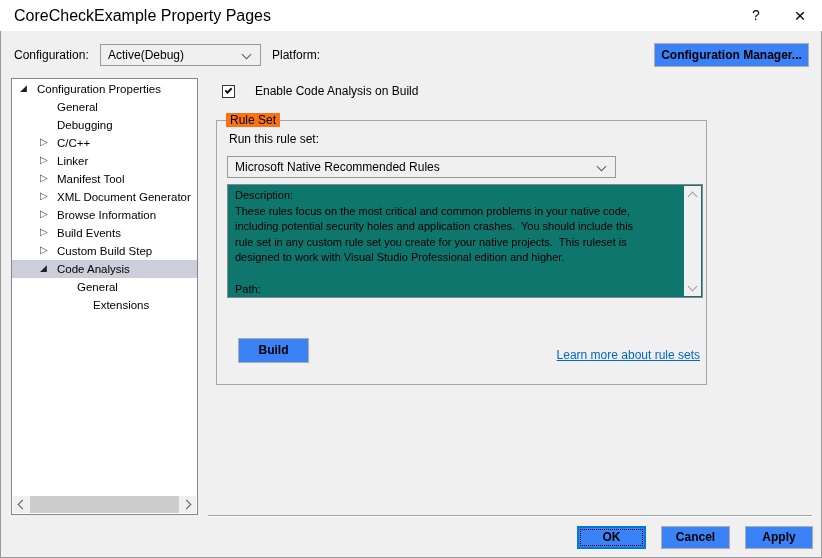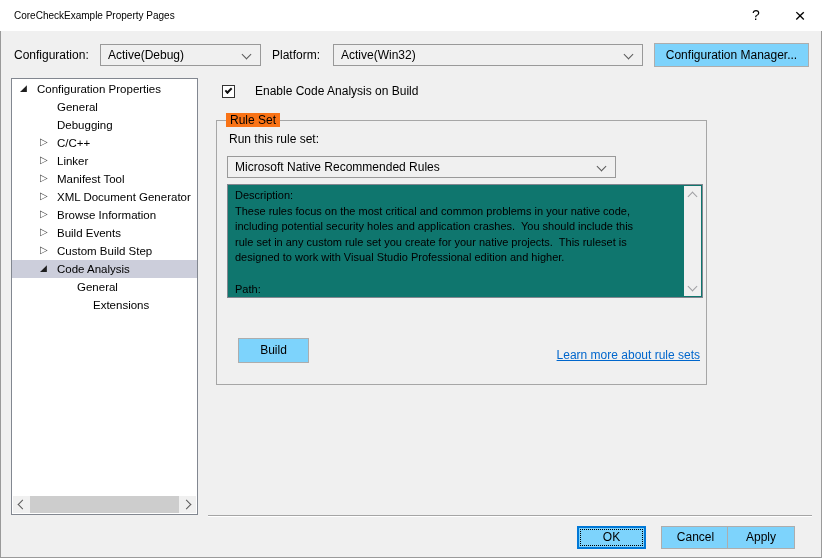--- a/index.html
+++ b/index.html
@@ -6,39 +6,39 @@
   html,body { width:822px; height:558px; }
   body {
     font-family:"Liberation Sans","DejaVu Sans",sans-serif;
     font-size:12px; color:#000; background:#f0f0f0;
   }
   .window { position:relative; width:822px; height:558px; background:#f0f0f0;
     box-shadow: inset 0 0 0 1px #9a9a9a; overflow:hidden; }
 
   
   .titlebar { position:absolute; left:0; top:0; width:822px; height:31px; background:#ffffff; }
-  .title { position:absolute; left:14px; top:0; line-height:31px; font-size:10px; }
+  .title { position:absolute; left:14px; top:0; line-height:31px; font-size:16px; }
   .tb-btn { position:absolute; top:0; height:31px; width:36px; text-align:center; line-height:31px; cursor:default; }
   .help-btn { right:48px; font-size:14px; }
   .close-btn { right:4px; font-size:19px; font-weight:400; }
 
   
   .field-label { position:absolute; top:44px; height:22px; line-height:22px; }
   .combo { position:absolute; height:22px; background:#f0f0f0; border:1px solid #999999; }
   .combo .combo-value { position:absolute; left:7px; top:0; line-height:20px; white-space:nowrap; }
   .chev { position:absolute; width:7px; height:7px;
     border-right:1.4px solid #5a5a5a; border-bottom:1.4px solid #5a5a5a; }
   .chev-down  { transform:rotate(45deg); }
   .chev-up    { transform:rotate(225deg); }
   .chev-left  { transform:rotate(135deg); }
   .chev-right { transform:rotate(-45deg); }
   .combo .chev { right:10px; top:6px; }
 
-  .btn { position:absolute; background:#7dd3fc; border:1px solid #adadad;
-    text-align:center; font-size:12px; cursor:default; }
+  .btn { position:absolute; background:#3b82f6; border:1px solid #adadad;
+    text-align:center; font-size:12px; cursor:default;font-weight:bold; }
   .btn-cfgmgr { left:654px; top:43px; width:155px; height:24px; line-height:22px; }
 
   
   .tree-panel { position:absolute; left:11px; top:78px; width:187px; height:437px;
     background:#ffffff; border:1px solid #828790; overflow:hidden; }
   .tree-items { position:absolute; left:0; top:1px; right:0; bottom:18px; overflow:hidden; }
   .tree-row { height:18px; line-height:18px; font-size:11.5px; white-space:nowrap; display:flex; align-items:center; }
   .tree-row.selected { background:var(--selection,#cccedb); }
   .tree-glyph { display:inline-block; width:17px; flex:0 0 17px; text-align:left; }
   .tree-glyph.expanded { font-size:9px;  color:#1e1e1e; transform:translateY(-1px); }
@@ -80,21 +80,21 @@
     text-decoration:underline; cursor:pointer; white-space:nowrap; }
 
   
   .separator { position:absolute; left:208px; top:515px; width:604px; height:2px;
     border-top:1px solid #a5a5a5; border-bottom:1px solid #ffffff; }
   .btn-footer { top:526px; height:23px; line-height:21px; }
   .btn-ok     { left:577px; width:69px; border:1px solid var(--accent,#0078d7);
     box-shadow: inset 0 0 0 1px var(--accent,#0078d7); }
   .btn-ok::after { content:""; position:absolute; inset:2px; border:1px dotted #000; }
   .btn-cancel { left:661px; width:69px; }
-  .btn-apply  { left:727px; width:68px; }
+  .btn-apply  { left:745px; width:68px; }
 </style>
 </head>
 <body>
 
 <div class="window">
 
   <div class="titlebar">
     <div class="title">CoreCheckExample Property Pages</div>
     <div class="tb-btn help-btn">
       <span>?</span>
@@ -104,24 +104,20 @@
     </div>
   </div>
 
   <div class="field-label" style="left:14px">Configuration:</div>
   <div class="combo" style="left:100px; top:44px; width:161px">
     <span class="combo-value">Active(Debug)</span>
     <span class="chev chev-down"></span>
   </div>
 
   <div class="field-label" style="left:272px">Platform:</div>
-  <div class="combo" style="left:333px; top:44px; width:310px">
-    <span class="combo-value">Active(Win32)</span>
-    <span class="chev chev-down"></span>
-  </div>
 
   <div class="btn btn-cfgmgr">Configuration Manager...</div>
 
   <div class="tree-panel">
     <div class="tree-items">
         <div class="tree-row" style="padding-left: 8px;">
           <span class="tree-glyph expanded">◢</span>
           <span class="tree-label">Configuration Properties</span>
         </div>
         <div class="tree-row" style="padding-left: 28px;">

